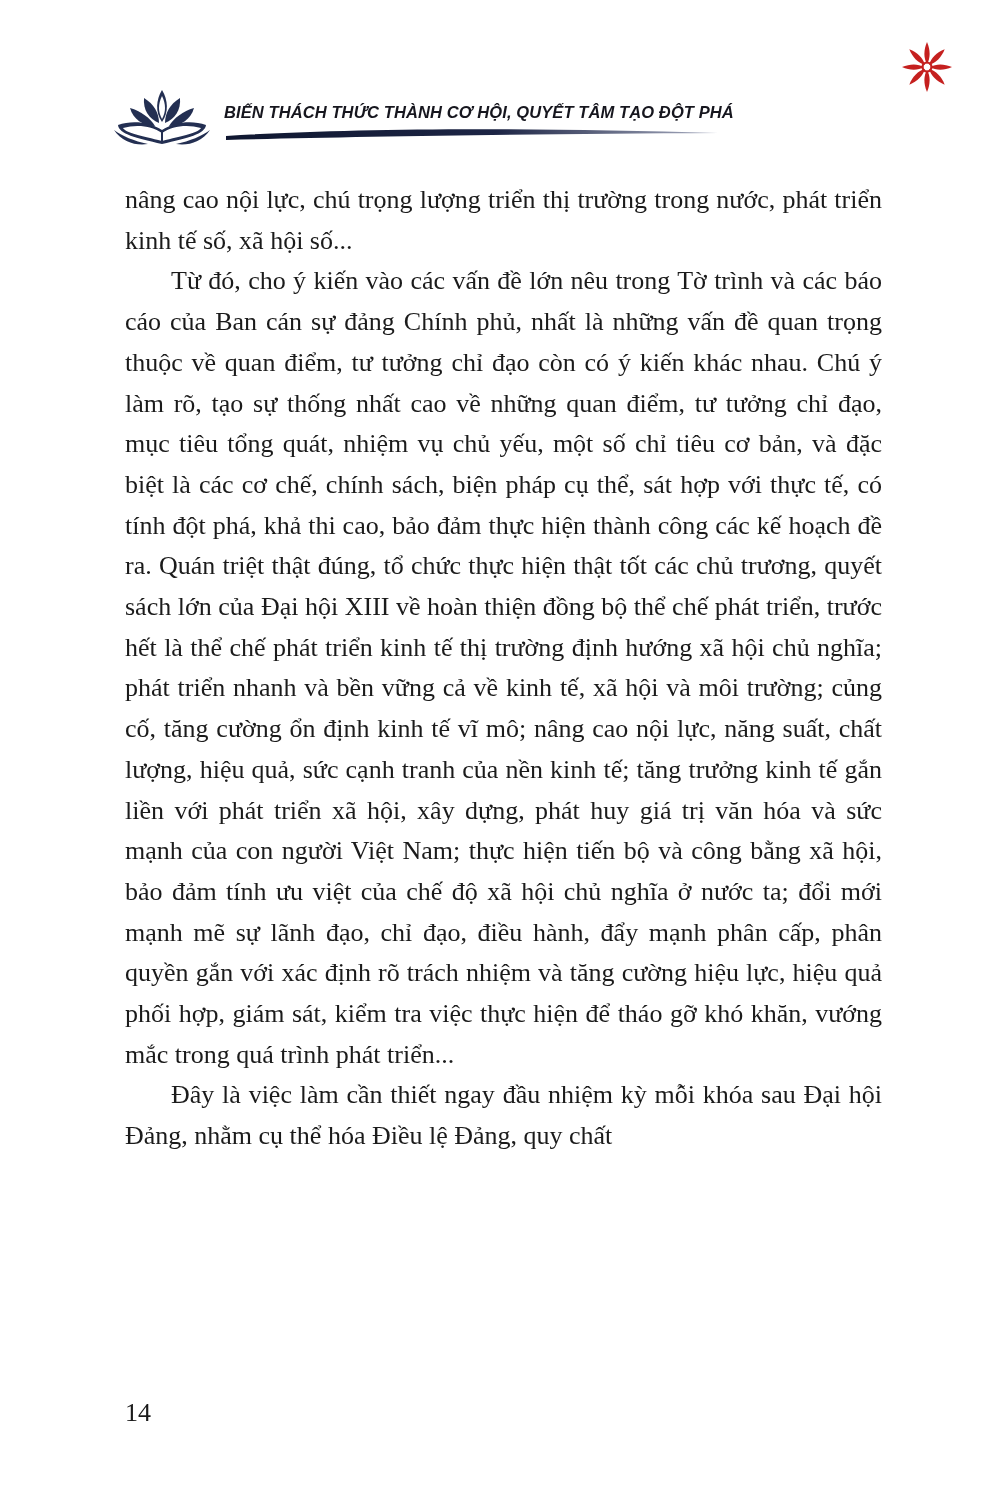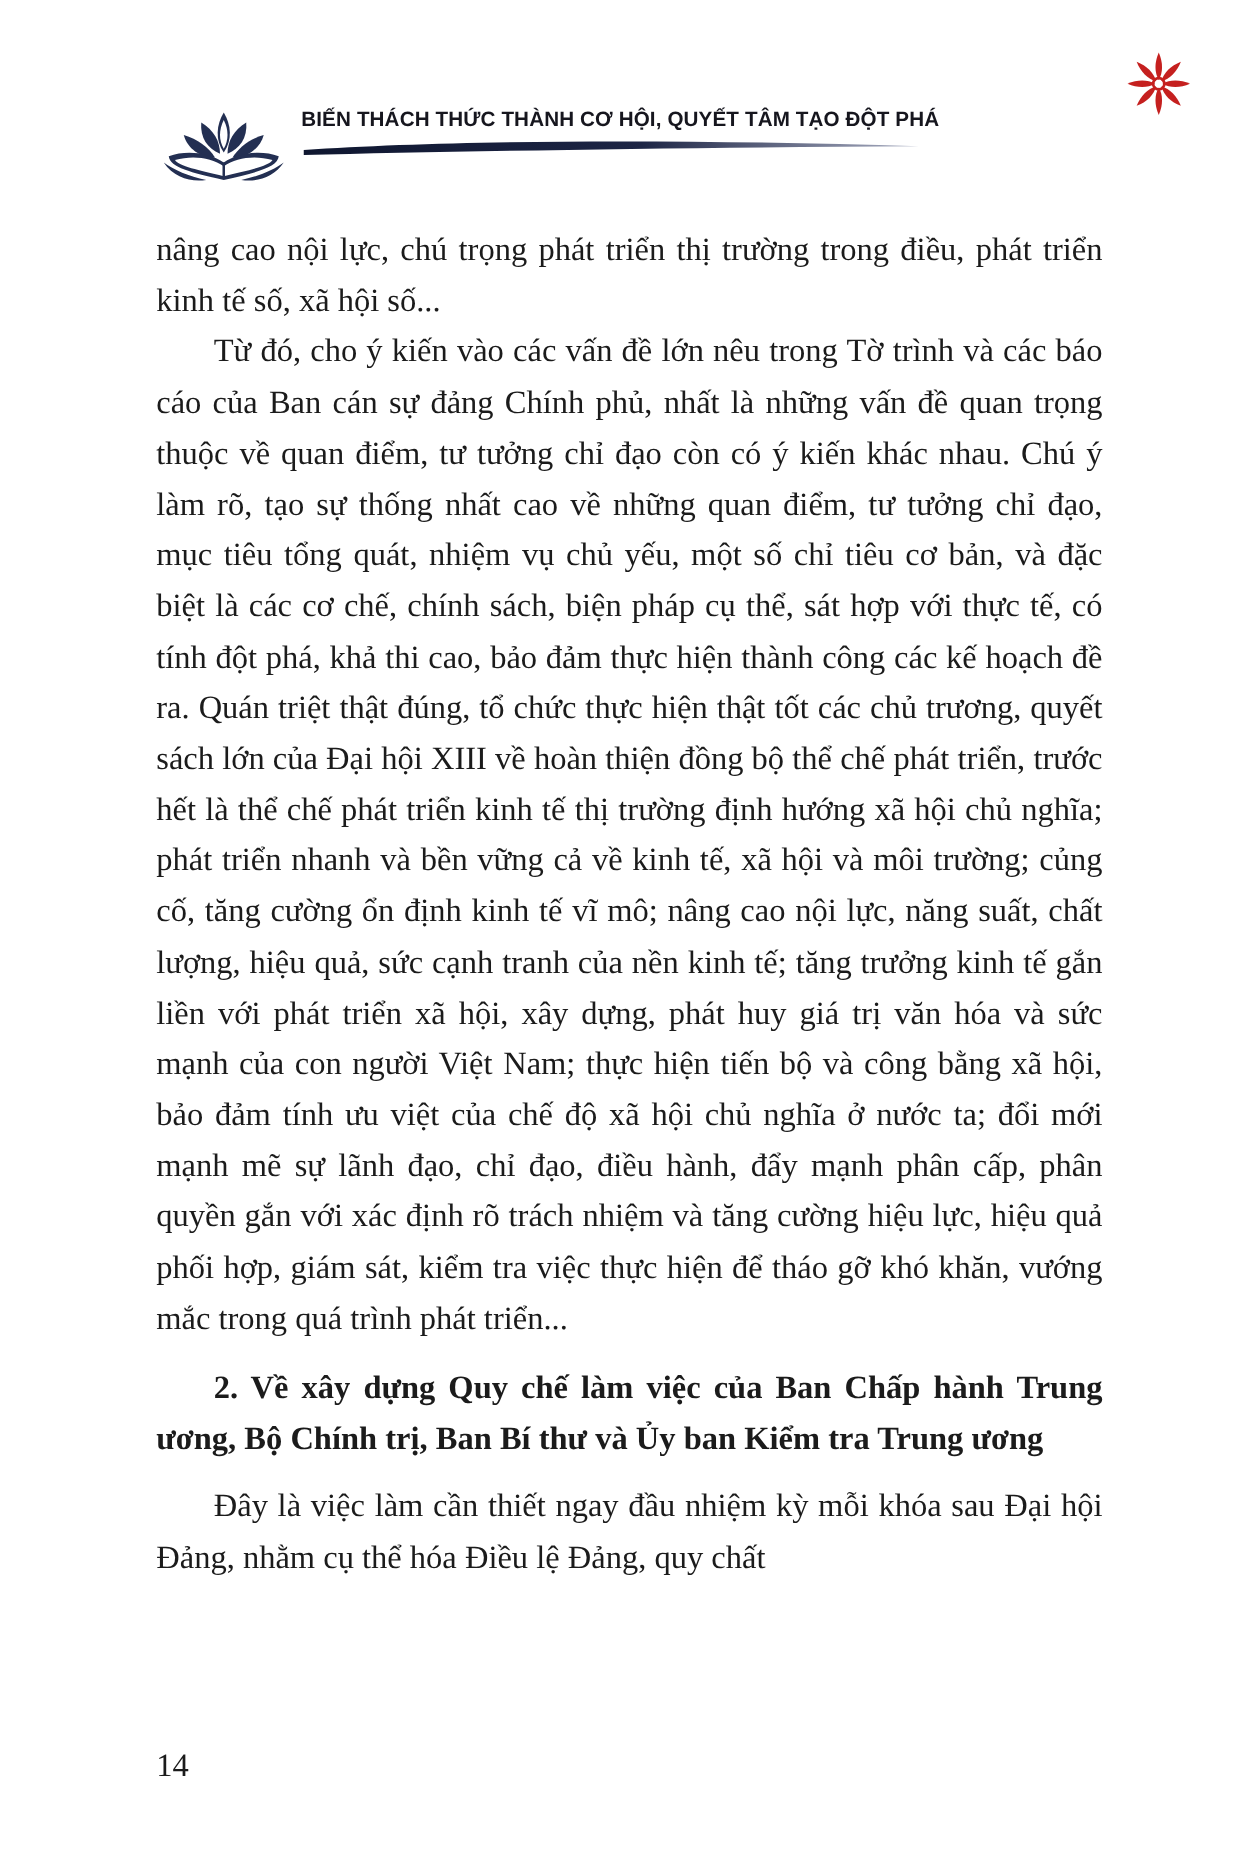--- a/index.html
+++ b/index.html
@@ -11,24 +11,25 @@
     background: #ffffff;
     overflow: hidden;
     font-family: "Liberation Serif", serif;
     color: #1b1b1b;
   }
 
   
   .header {
     position: absolute;
     top: 84px;
-    left: 127px;
+    left: 110px;
     width: 640px;
     display: flex;
-    align-items: flex-start;
+    align-items: center;
+    font-style: italic;
   }
   .logo {
     width: 104px;
     height: 70px;
     flex: 0 0 auto;
     margin-top: 2px;
   }
   .header-text {
     margin-left: 10px;
     width: 500px;
@@ -151,21 +152,20 @@
         <use href="#petal" transform="rotate(180)"></use>
         <use href="#petal" transform="rotate(225)"></use>
         <use href="#petal" transform="rotate(270)"></use>
         <use href="#petal" transform="rotate(315)"></use>
         <circle cx="0" cy="0" r="4.5" fill="none" stroke="#c5201f" stroke-width="2.2"></circle>
       </g>
     </svg>
   </div>
 
   <div class="body-text">
-    <p class="continuation">nâng cao nội lực, chú trọng phát triển thị trường trong điều, phát triển kinh tế số, xã hội số...</p>
+    <p class="continuation">nâng cao nội lực, chú trọng lượng triển thị trường trong nước, phát triển kinh tế số, xã hội số...</p>
     <p>Từ đó, cho ý kiến vào các vấn đề lớn nêu trong Tờ trình và các báo cáo của Ban cán sự đảng Chính phủ, nhất là những vấn đề quan trọng thuộc về quan điểm, tư tưởng chỉ đạo còn có ý kiến khác nhau. Chú ý làm rõ, tạo sự thống nhất cao về những quan điểm, tư tưởng chỉ đạo, mục tiêu tổng quát, nhiệm vụ chủ yếu, một số chỉ tiêu cơ bản, và đặc biệt là các cơ chế, chính sách, biện pháp cụ thể, sát hợp với thực tế, có tính đột phá, khả thi cao, bảo đảm thực hiện thành công các kế hoạch đề ra. Quán triệt thật đúng, tổ chức thực hiện thật tốt các chủ trương, quyết sách lớn của Đại hội XIII về hoàn thiện đồng bộ thể chế phát triển, trước hết là thể chế phát triển kinh tế thị trường định hướng xã hội chủ nghĩa; phát triển nhanh và bền vững cả về kinh tế, xã hội và môi trường; củng cố, tăng cường ổn định kinh tế vĩ mô; nâng cao nội lực, năng suất, chất lượng, hiệu quả, sức cạnh tranh của nền kinh tế; tăng trưởng kinh tế gắn liền với phát triển xã hội, xây dựng, phát huy giá trị văn hóa và sức mạnh của con người Việt Nam; thực hiện tiến bộ và công bằng xã hội, bảo đảm tính ưu việt của chế độ xã hội chủ nghĩa ở nước ta; đổi mới mạnh mẽ sự lãnh đạo, chỉ đạo, điều hành, đẩy mạnh phân cấp, phân quyền gắn với xác định rõ trách nhiệm và tăng cường hiệu lực, hiệu quả phối hợp, giám sát, kiểm tra việc thực hiện để tháo gỡ khó khăn, vướng mắc trong quá trình phát triển...</p>
-    <p class="section-heading">2. Về xây dựng Quy chế làm việc của Ban Chấp hành Trung ương, Bộ Chính trị, Ban Bí thư và Ủy ban Kiểm tra Trung ương</p>
     <p>Đây là việc làm cần thiết ngay đầu nhiệm kỳ mỗi khóa sau Đại hội Đảng, nhằm cụ thể hóa Điều lệ Đảng, quy chất</p>
   </div>
 
   <div class="page-number">14</div>
 
 </div>
 
 </body></html>

